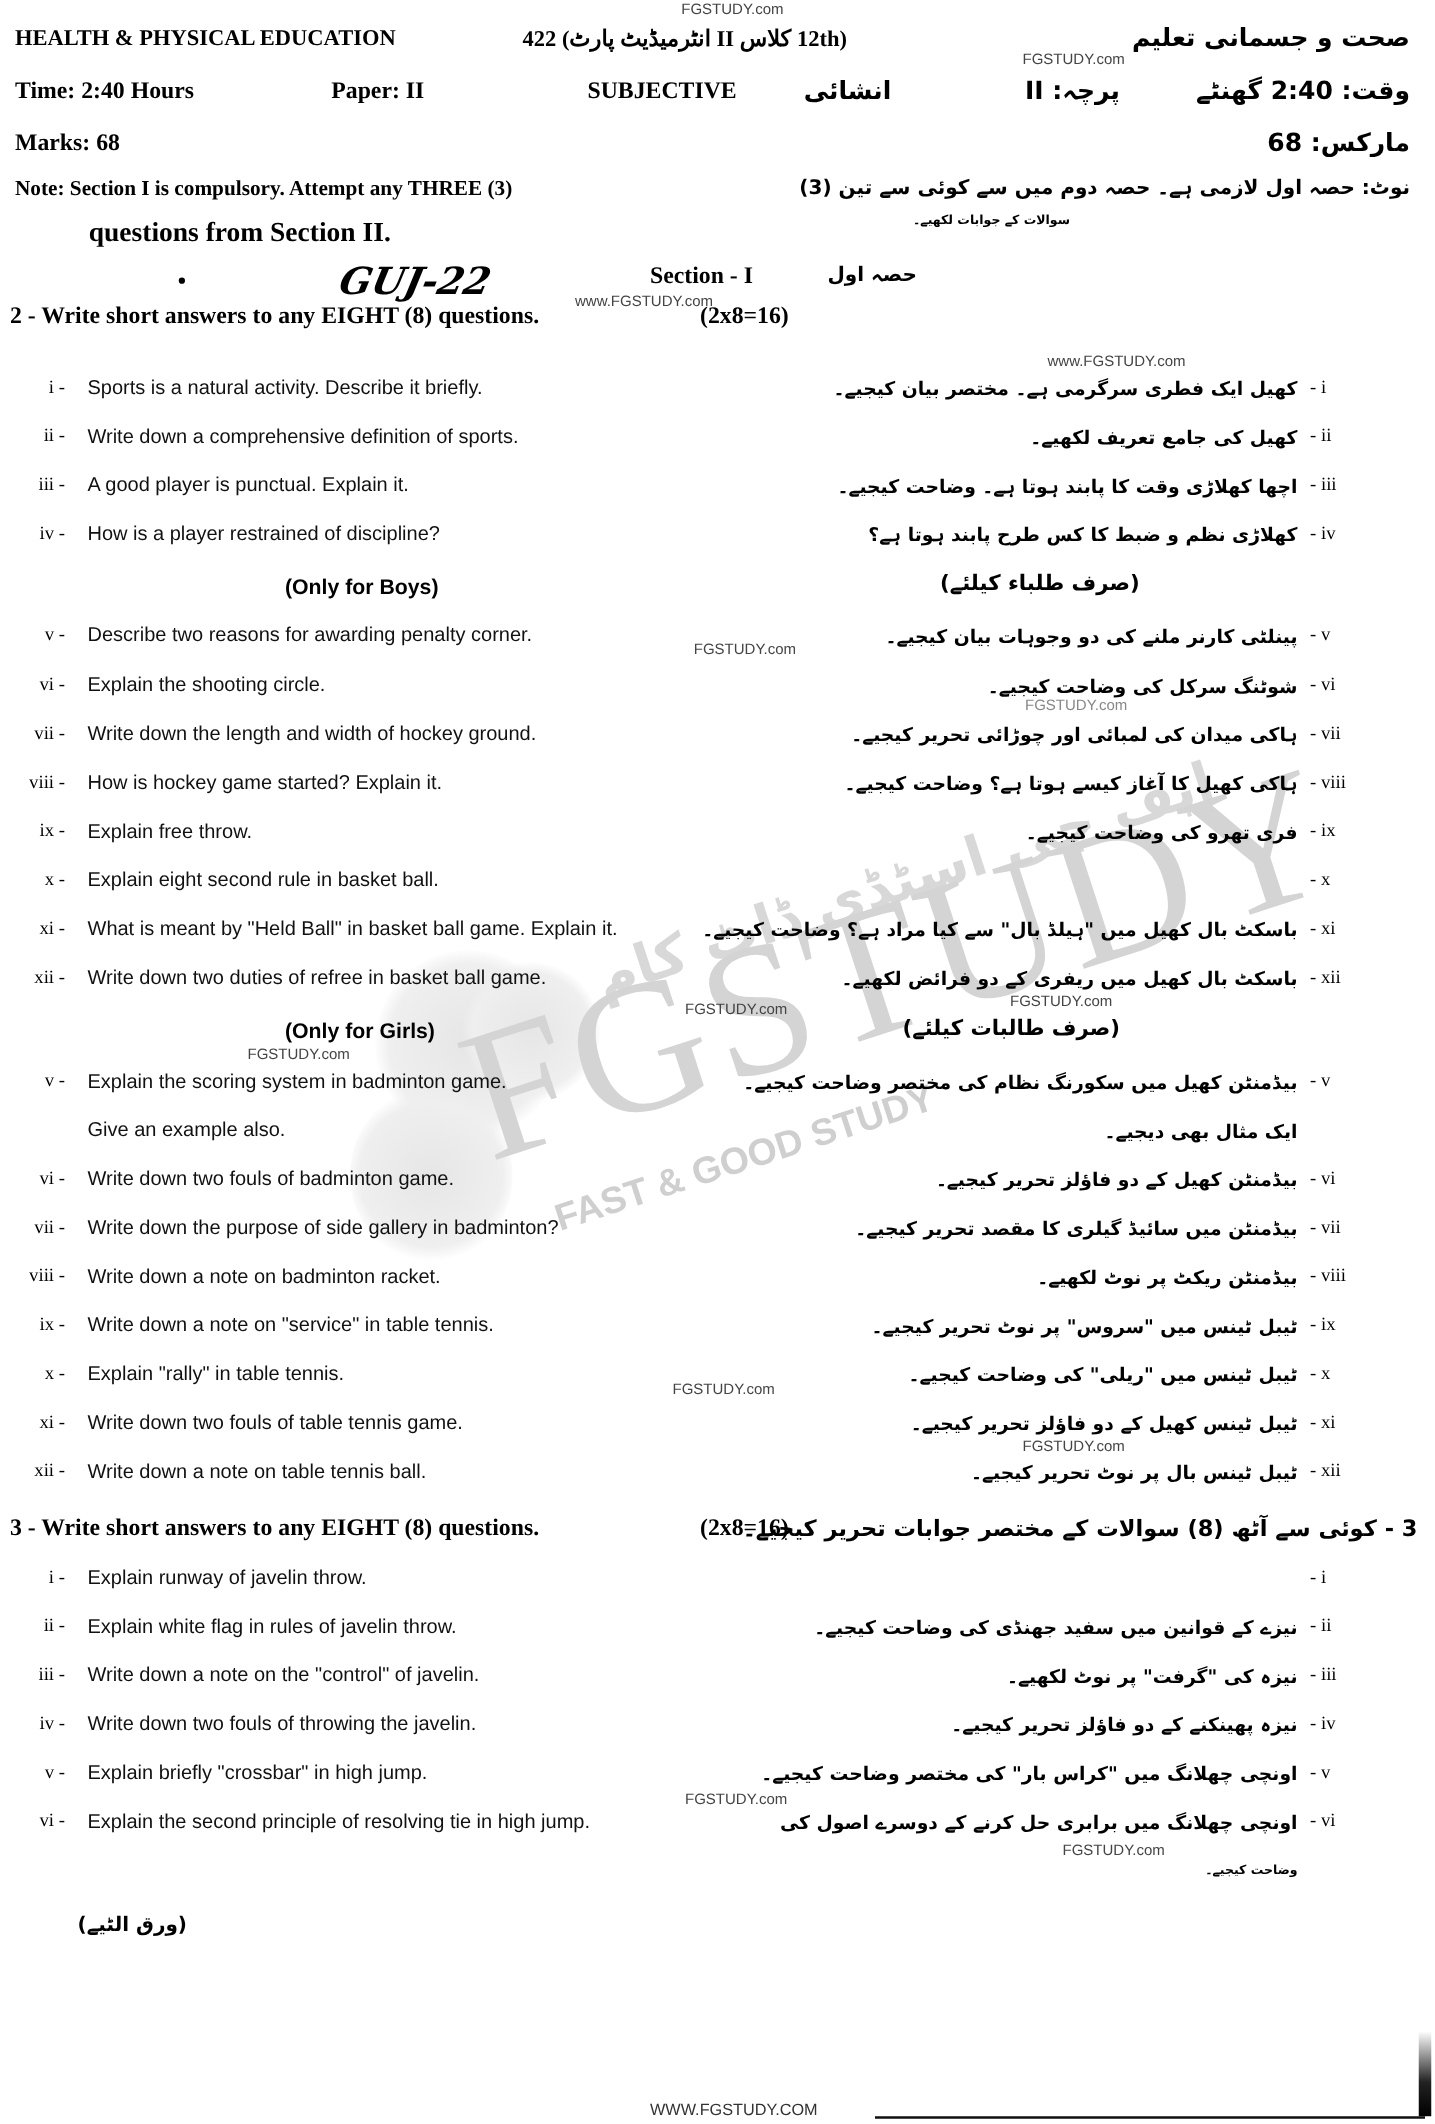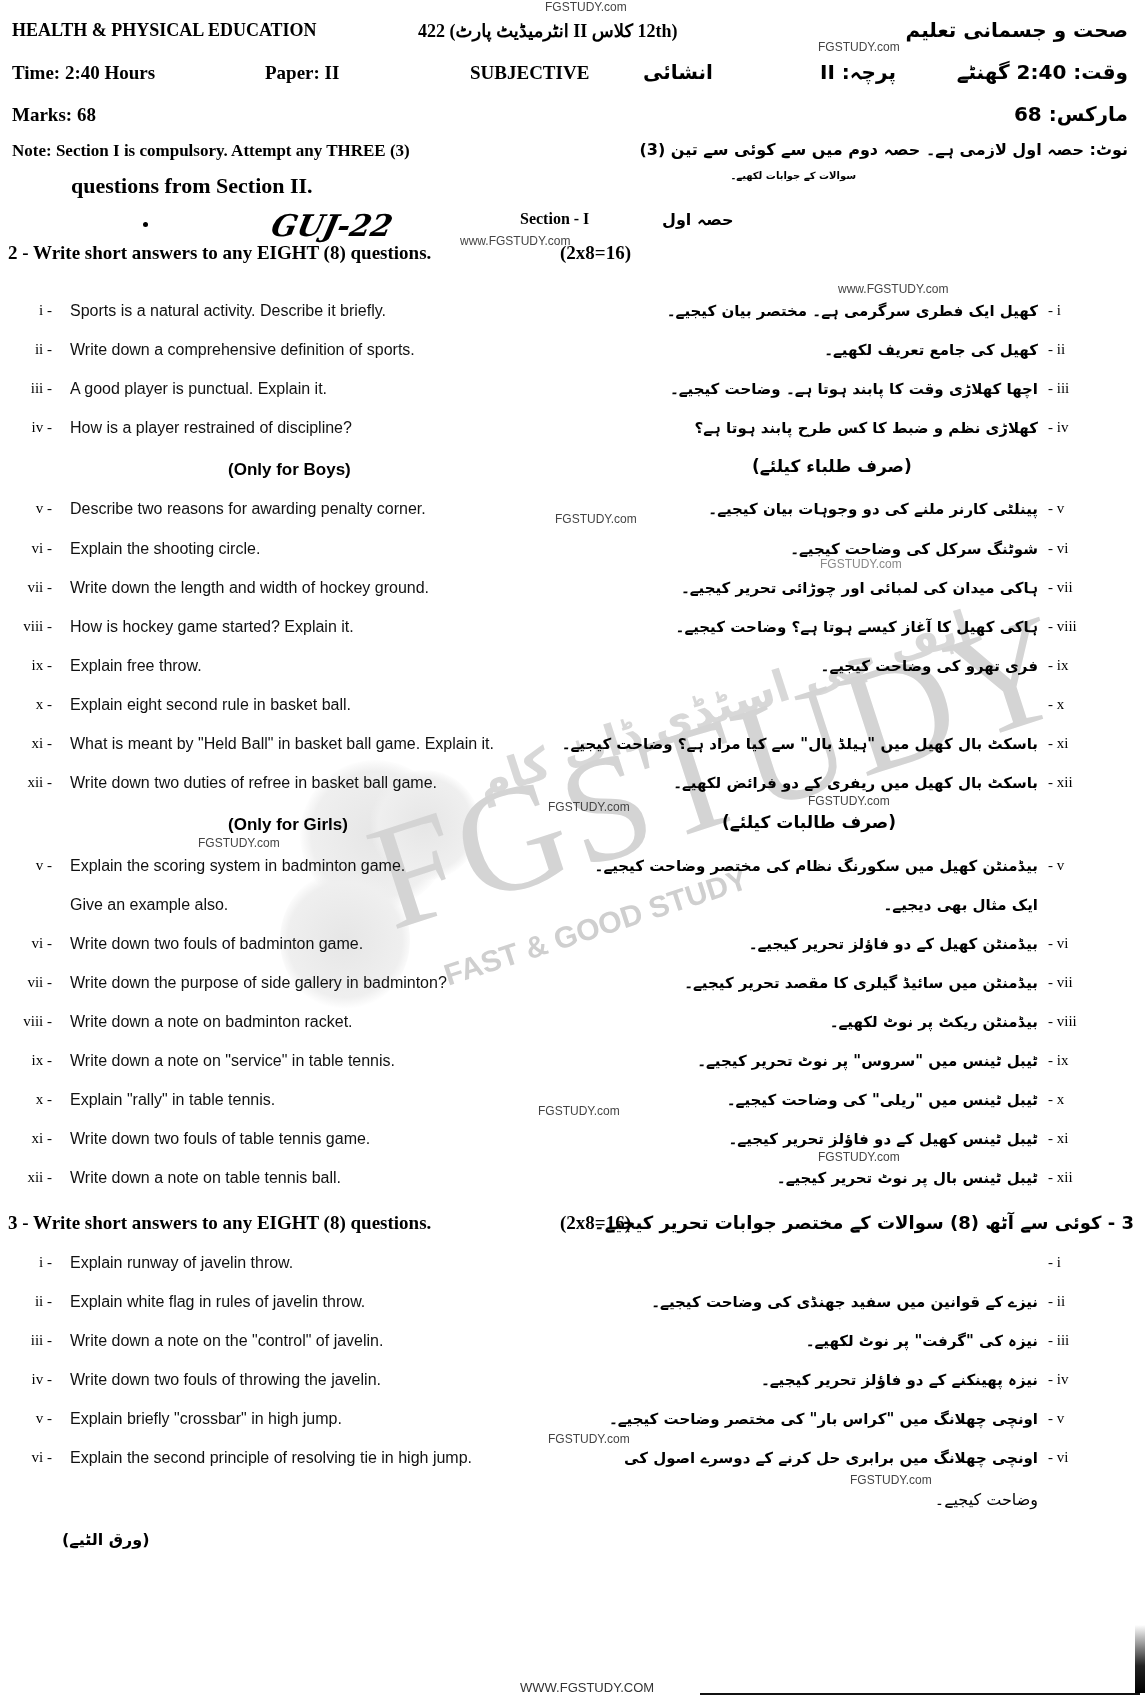--- a/index.html
+++ b/index.html
@@ -71,21 +71,21 @@
     <div class="abs serif-b hdr" style="left:12px;top:104px;">Marks: 68</div>
     <div class="abs urdu hdr-urdu" style="right:20px;top:102px;">مارکس: 68</div>
 
     <div class="abs serif-b" style="left:12px;top:141px;font-size:17px;">Note:  Section I is compulsory.  Attempt any THREE (3)</div>
     <div class="abs serif-b" style="left:71px;top:173px;font-size:22px;">questions from Section II.</div>
     <div class="abs urdu" style="right:20px;top:140px;font-size:16px;font-weight:bold;">نوٹ: حصہ اول لازمی ہے۔ حصہ دوم میں سے کوئی سے تین (3)</div>
     <div class="abs urdu" style="right:292px;top:170px;font-size:10px;font-weight:bold;">سوالات کے جوابات لکھیے۔</div>
 
     <div class="abs" style="left:143px;top:222px;width:5px;height:5px;border-radius:50%;background:#000;"></div>
     <div class="handwritten">GUJ-22</div>
-    <div class="abs serif-b" style="left:520px;top:210px;font-size:16px;">Section - I</div>
+    <div class="abs serif-b" style="left:520px;top:210px;font-size:19px;">Section - I</div>
     <div class="abs urdu" style="left:662px;top:210px;font-size:16px;font-weight:bold;">حصہ اول</div>
     <span class="abs wm-small" style="left:460px;top:234px;">www.FGSTUDY.com</span>
 
     <div style="position:absolute;top:242px;left:0;width:968px;height:30px;text-align:right;">
       <span class="q-head">2 - Write short answers to any EIGHT (8) questions.</span>
       <span class="q-marks">(2x8=16)</span>
     </div>
     <span class="abs wm-small" style="left:838px;top:282px;">www.FGSTUDY.com</span>
 
     <div class="qrow" style="top:302px;">
@@ -265,21 +265,21 @@
       <span class="qnum-r">- v</span>
     </div>
     <span class="abs wm-small" style="left:548px;top:1432px;">FGSTUDY.com</span>
     <div class="qrow" style="top:1449px;">
       <span class="qnum">vi -</span>
       <span class="qtext">Explain the second principle of resolving tie in high jump.</span>
       <span class="qurdu">اونچی چھلانگ میں برابری حل کرنے کے دوسرے اصول کی</span>
       <span class="qnum-r">- vi</span>
     </div>
     <span class="abs wm-small" style="left:850px;top:1473px;">FGSTUDY.com</span>
-    <div class="abs urdu" style="right:110px;top:1490px;font-size:16px;font-weight:normal;">وضاحت کیجیے۔</div>
+    <div class="abs urdu" style="right:110px;top:1490px;font-size:10px;font-weight:bold;">وضاحت کیجیے۔</div>
 
     <div class="abs urdu" style="left:62px;top:1530px;font-size:16px;font-weight:bold;">(ورق الٹیے)</div>
 
     <div class="footer">WWW.FGSTUDY.COM</div>
     <div class="bottom-rule"></div>
     <div class="edge-mark"></div>
   </div>
 </div>
 
 </body></html>

